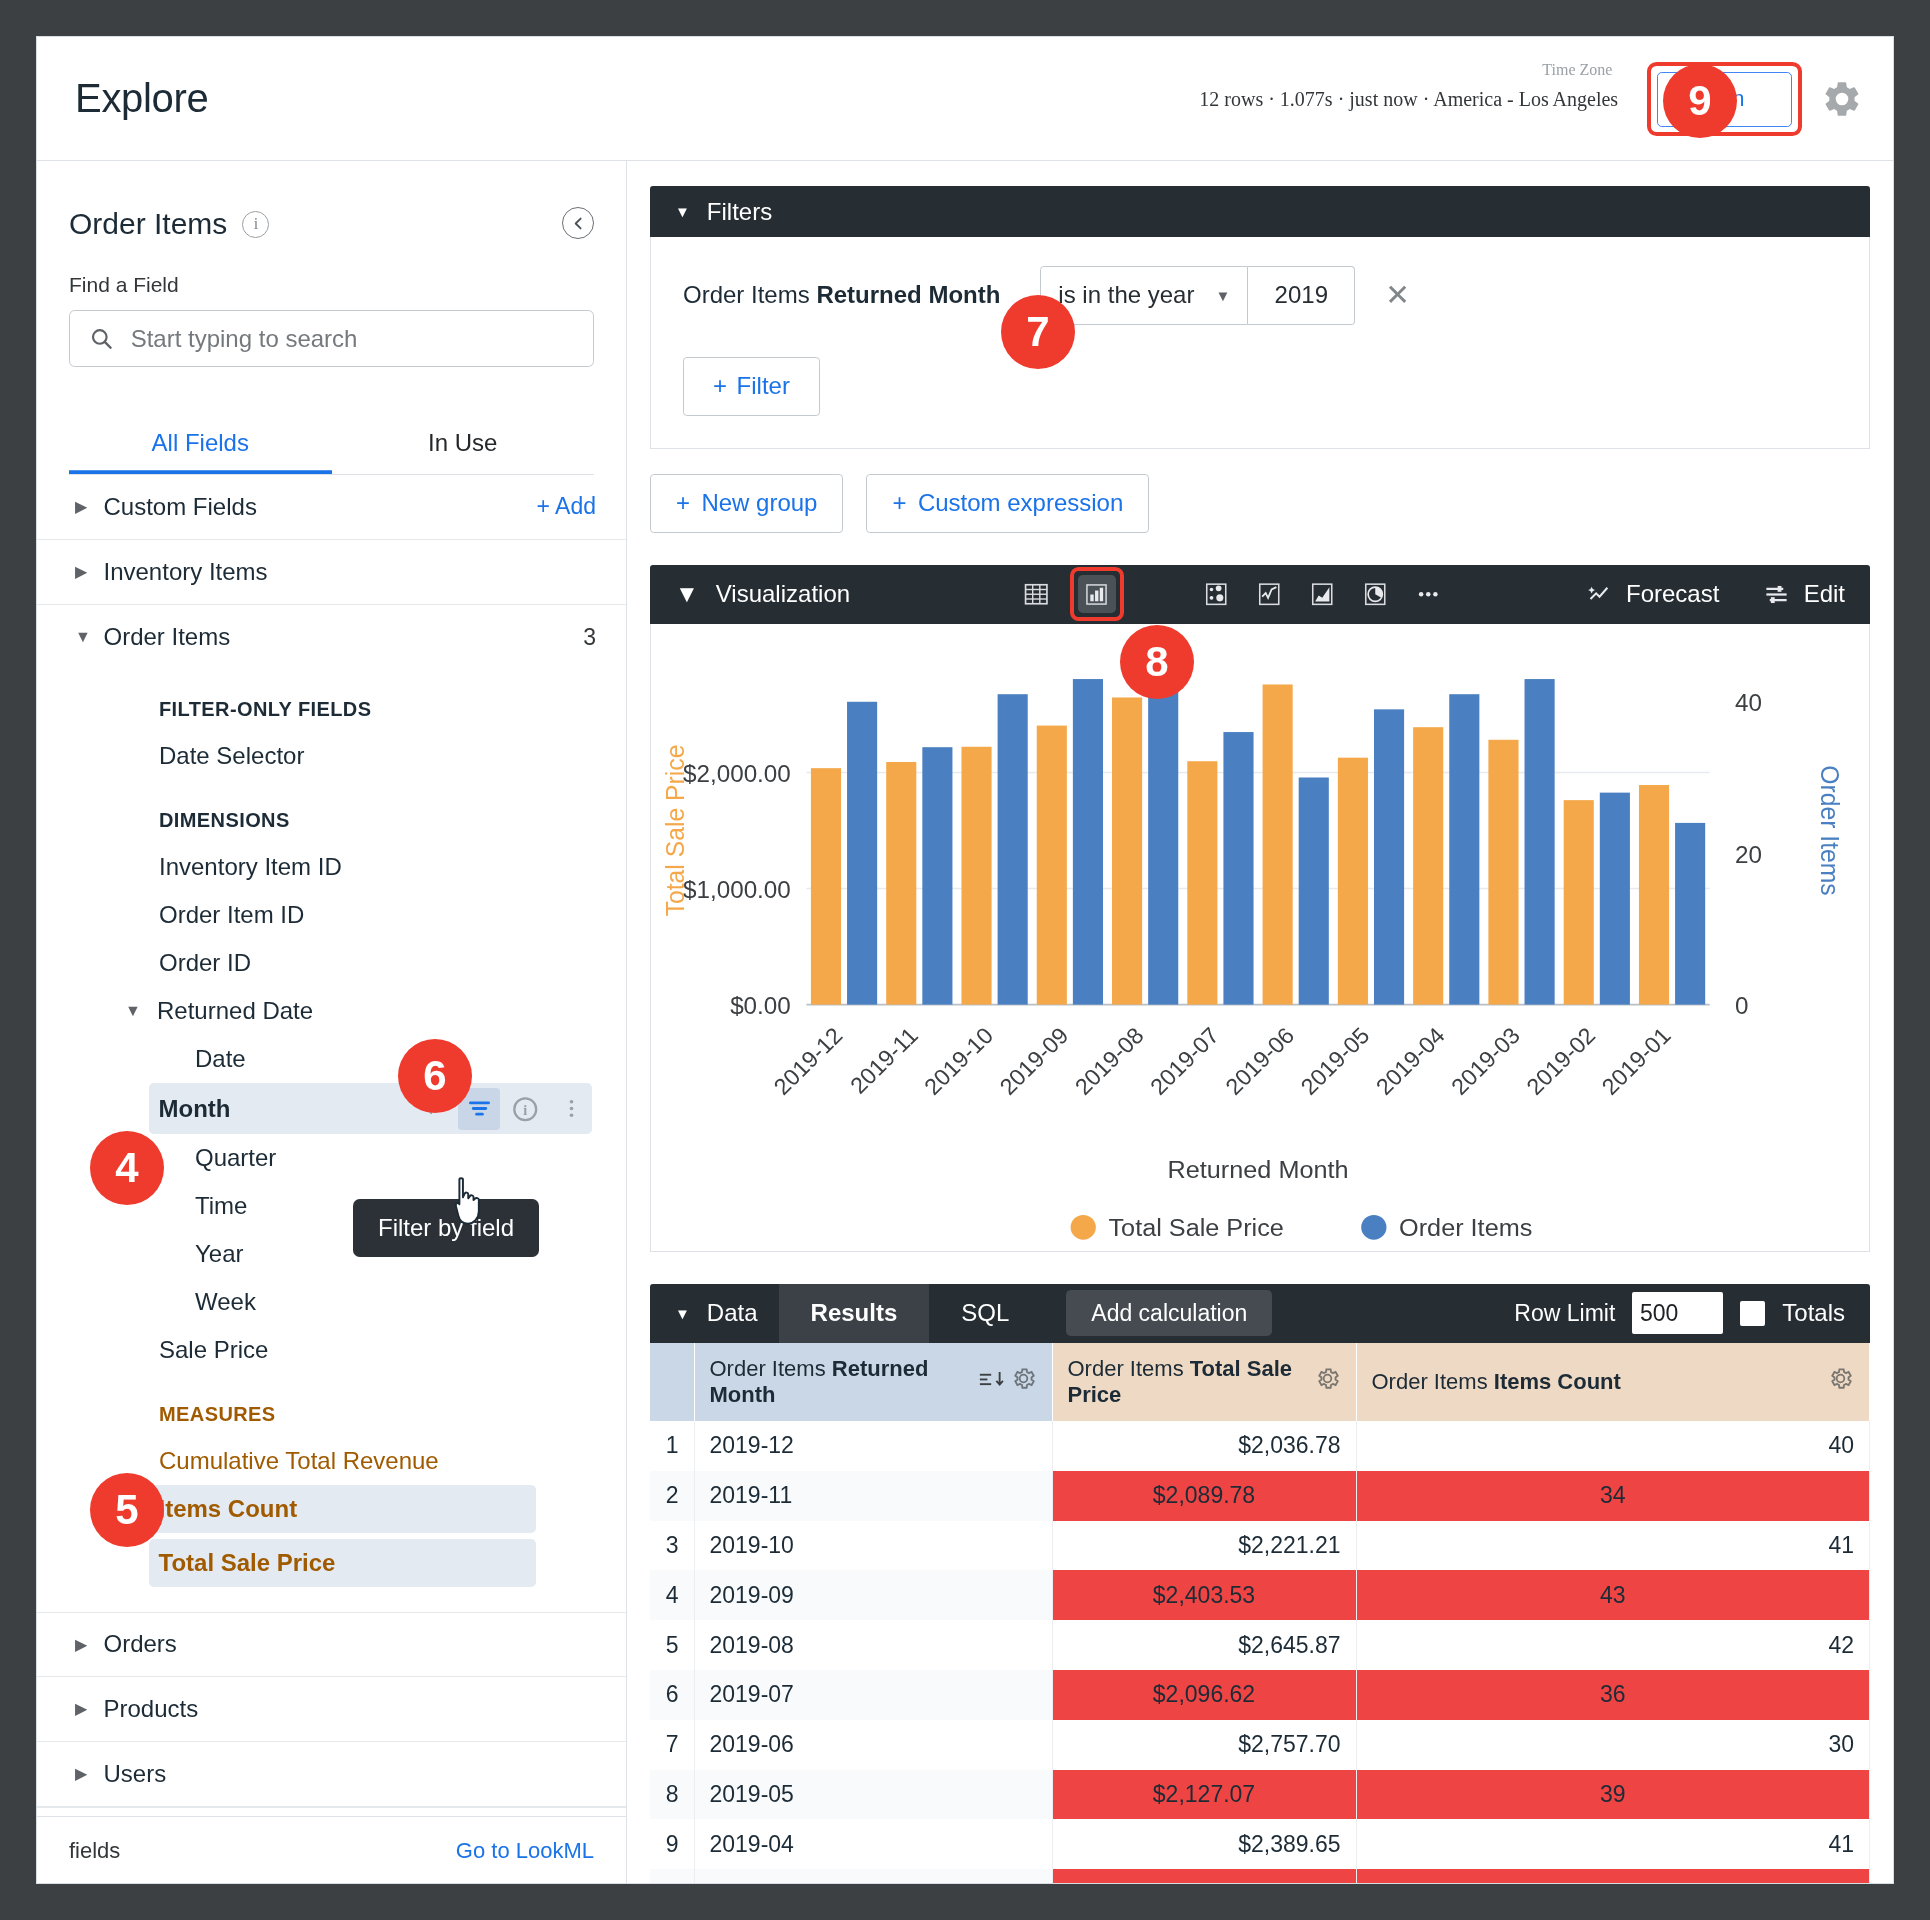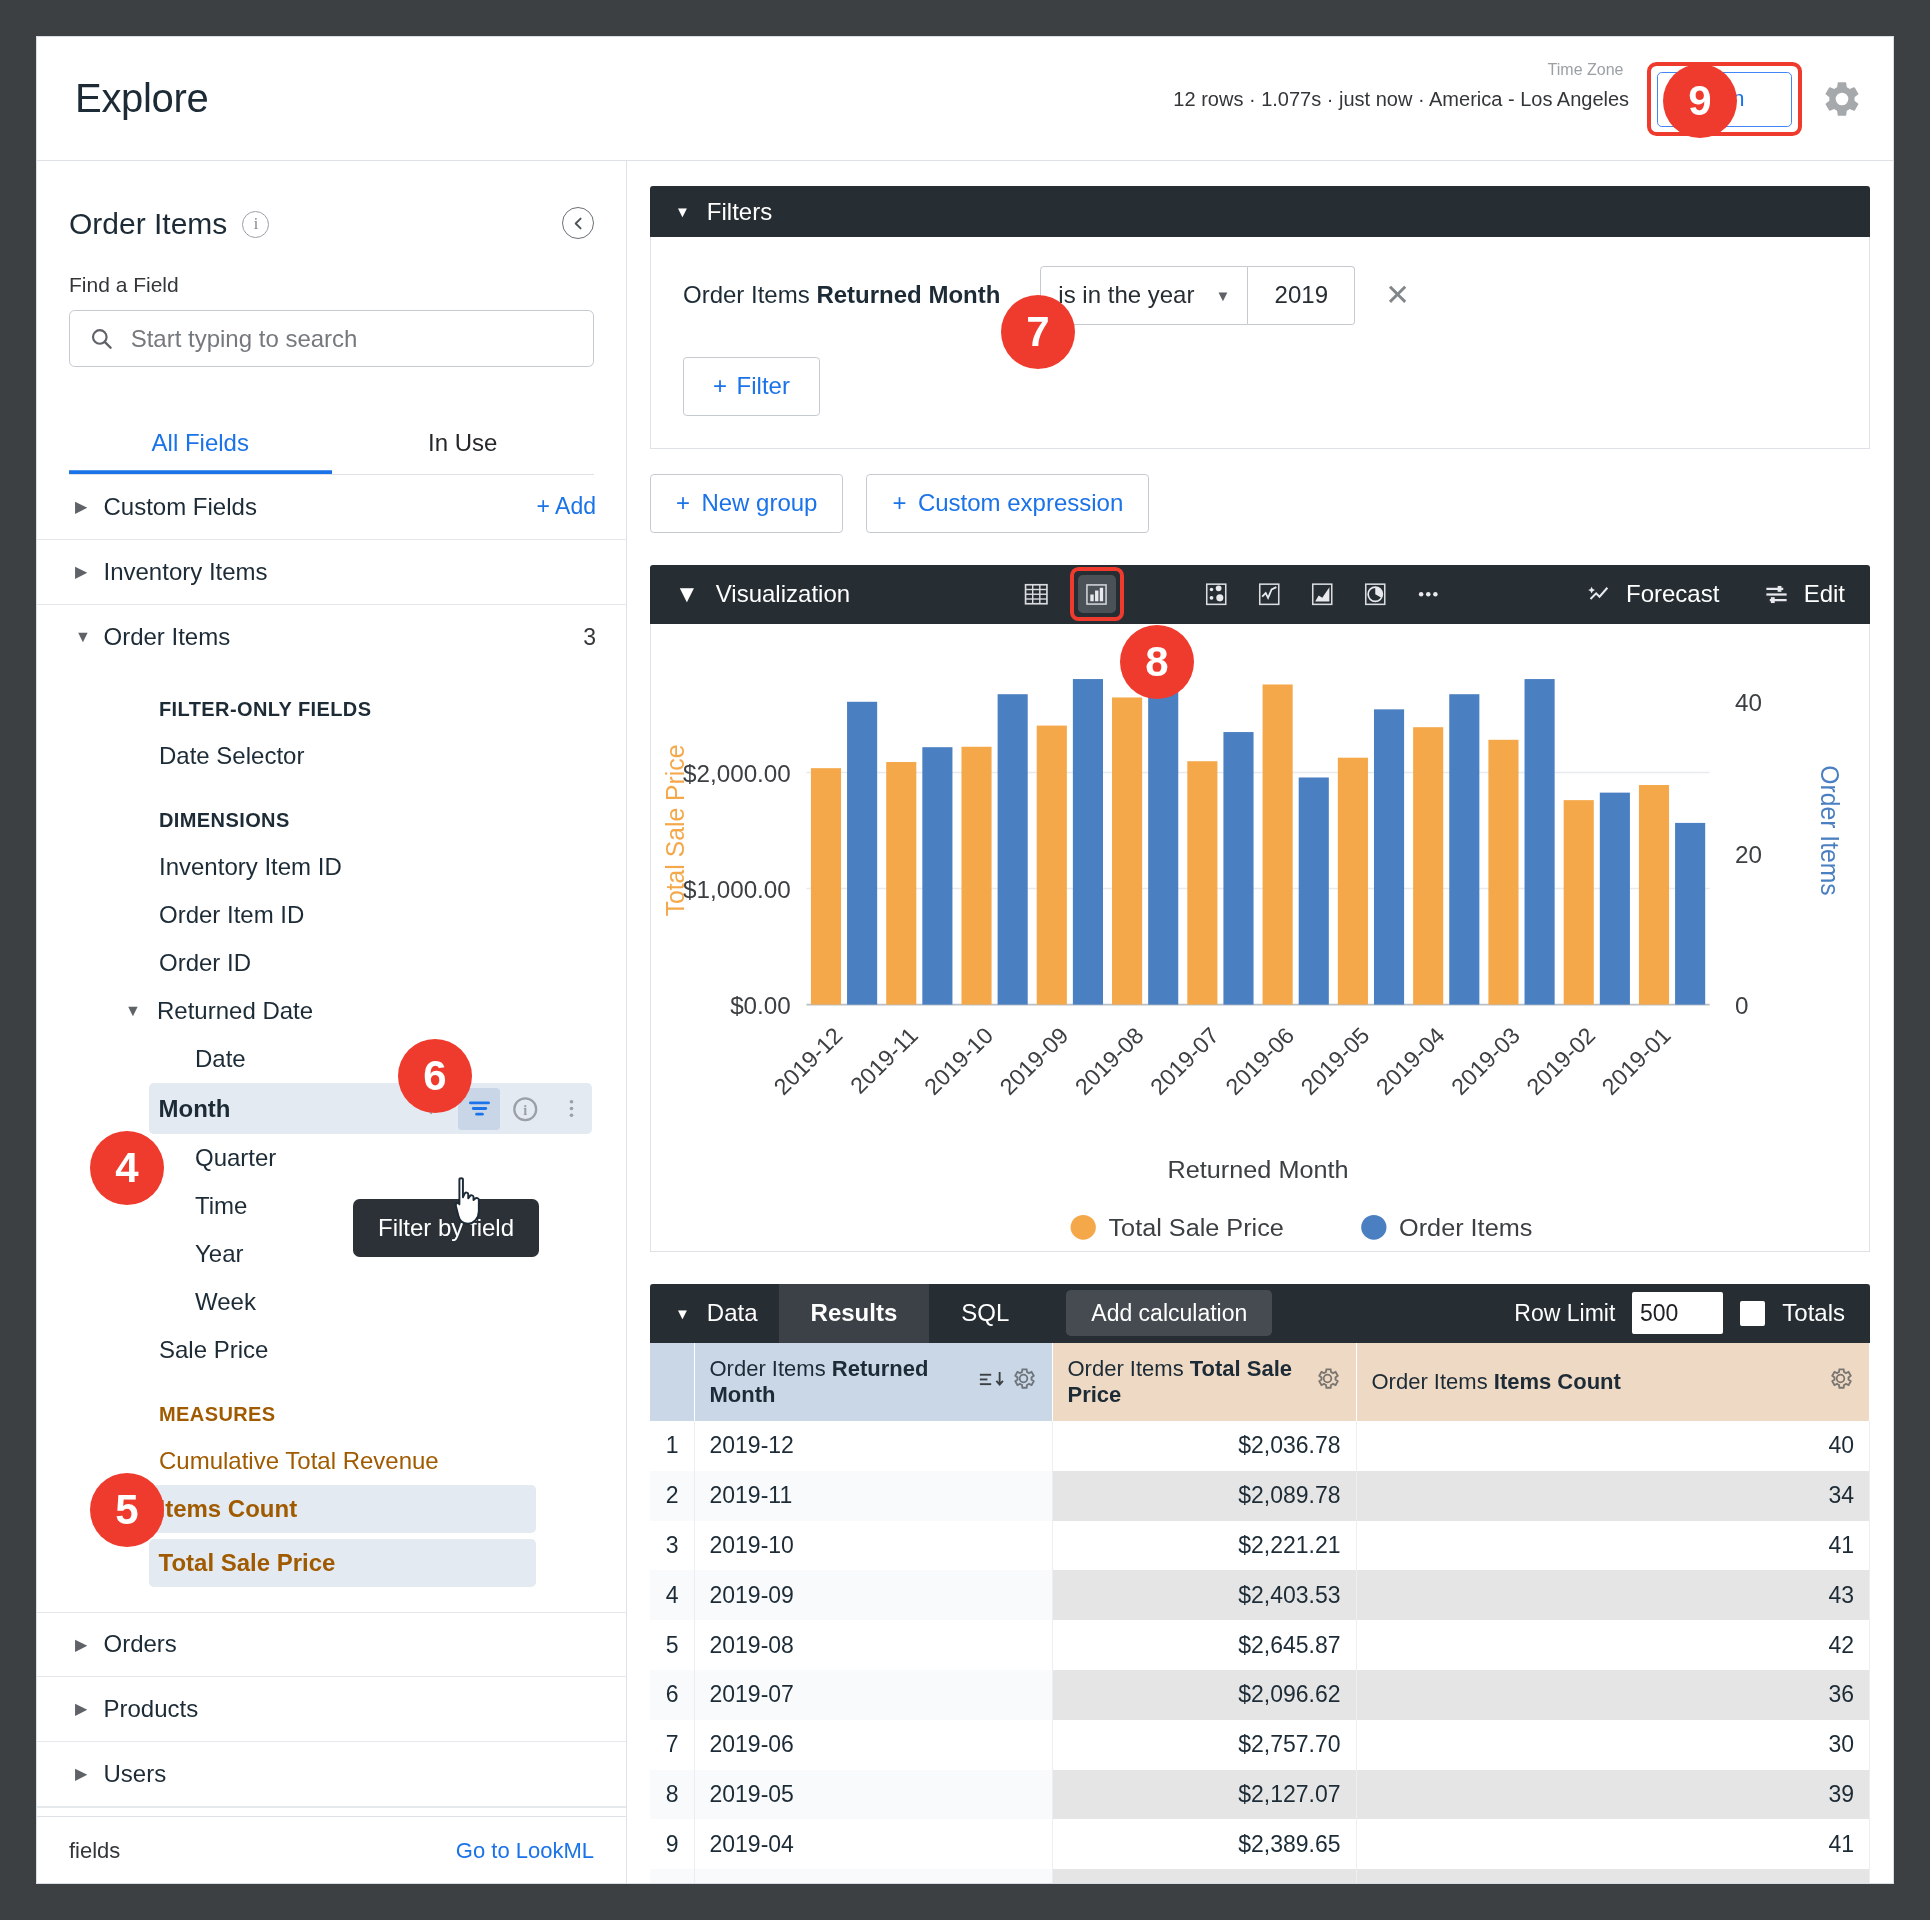--- a/index.html
+++ b/index.html
@@ -29,21 +29,21 @@
   .explore-title {
     font-size: 40px; font-weight: 400; color: #1c2b36;
     margin-left: 38px; letter-spacing: -0.3px;
   }
   .header-right {
     position: absolute; right: 21px; top: 0; height: 124px;
     display: flex; align-items: center; gap: 0px;
   }
   .run-meta {
     font-size: 20px; color: #33373a; white-space: nowrap;
-    margin-right: 18px; position: relative;
+    margin-right: 29px; position: relative; font-family: Liberation Serif, serif;
   }
   .tz-label {
     position: absolute; right: 5.7px; top: -27px;
     font-size: 16px; color: #9aa0a6; font-weight: 400;
   }
   .run-btn {
     width: 135px; height: 55px;
     border: 1px solid #4285f4; border-radius: 4.8px;
     background: #fff; color: #1a73e8;
     font-size: 22px; font-family: "Liberation Sans", sans-serif;
@@ -253,21 +253,21 @@
   th b { font-weight: bold; }
   .th-inner { display: flex; align-items: center; width: 100%; }
   .th-gear { margin-left: auto; opacity: .65; }
   table.results td {
     font-size: 23px; padding: 11.4px 15px; height: 49px;
     border-right: 1px solid #eceff1; color: #1c2b36;
   }
   td.idx { text-align: right; color: #33373a; font-size: 22px; width: 44px; padding-right: 9.5px;}
   td.num { text-align: right; }
   tr.odd td.idx, tr.odd td.mon { background: #f8fafb; }
-  tr.odd td.num { background: #e5e5e5; }
+  tr.odd td.num { background: #ef4444; text-align: center; }
   tr.even td { background: #ffffff; }
 
   
   .badge {
     position: absolute; border-radius: 50%;
     background: #ef3b2d; color: #fff;
     display: flex; align-items: center; justify-content: center;
     font-size: 42px; font-weight: bold; z-index: 20;
     font-family: "Liberation Sans", sans-serif;
   }

